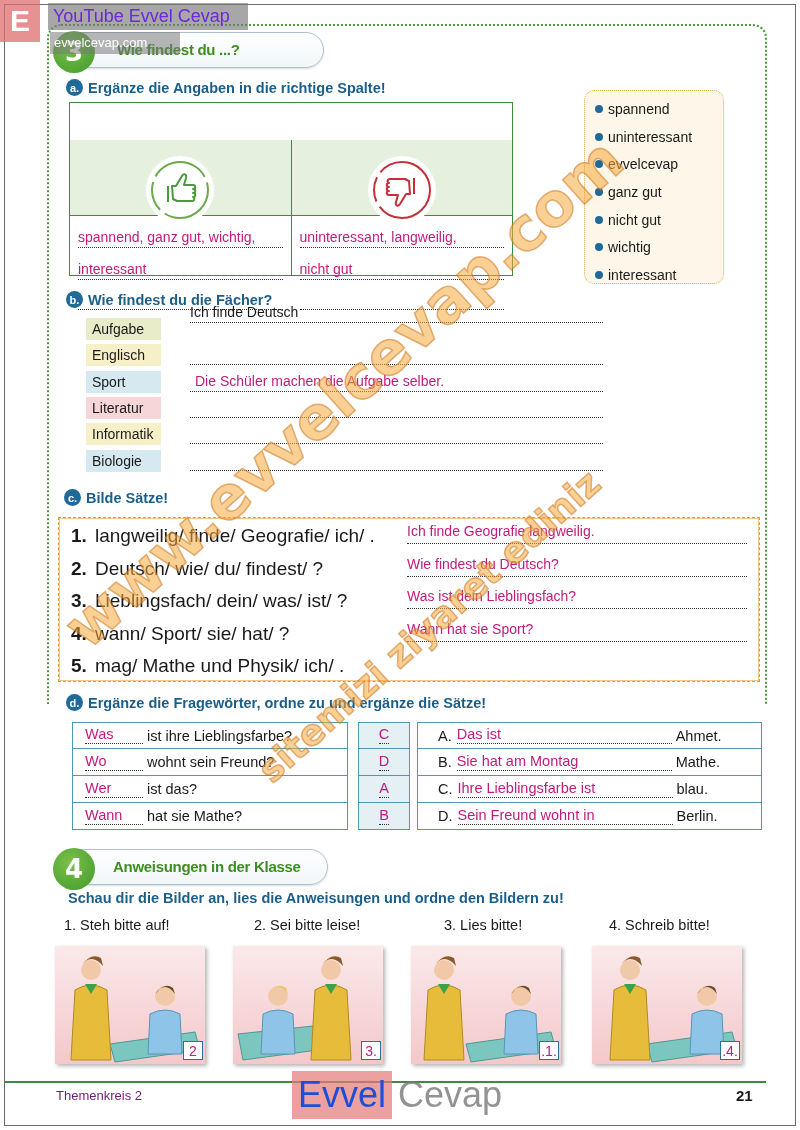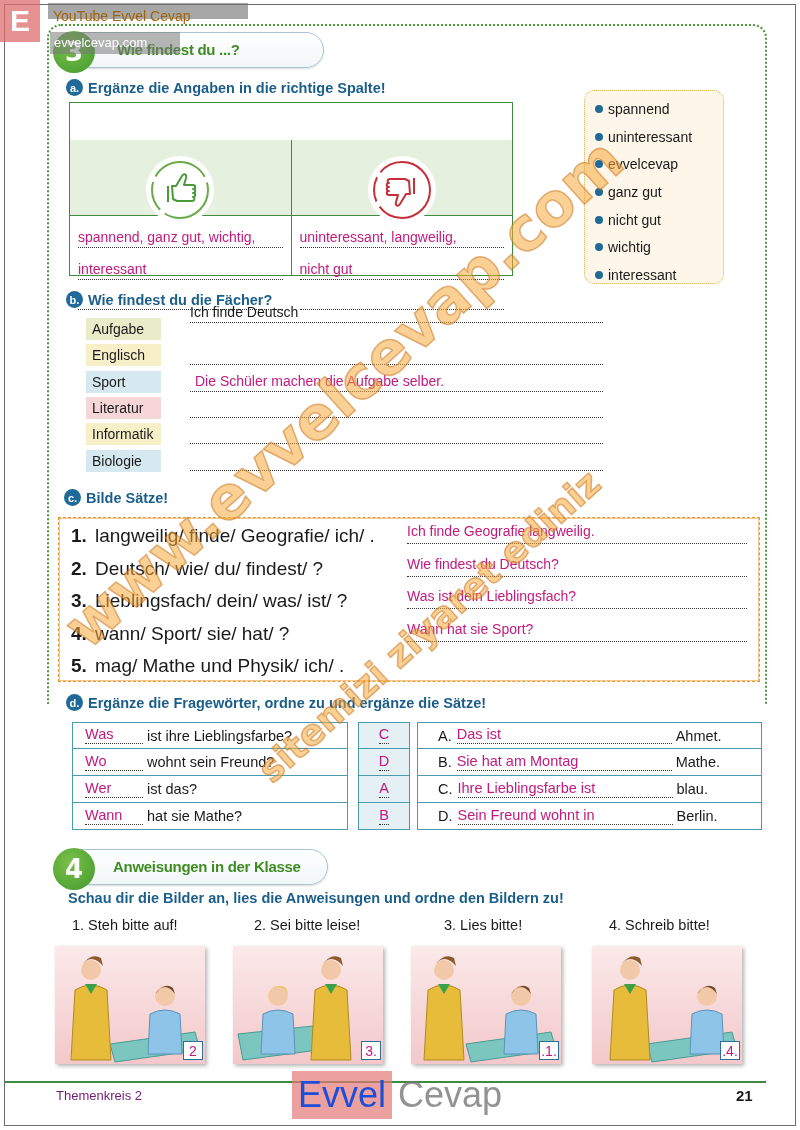--- a/index.html
+++ b/index.html
@@ -60,21 +60,21 @@
   .pic { position: absolute; top: 946px; width: 150px; height: 118px; background: linear-gradient(180deg, #fbe9ea 0%, #f3c8ca 100%); box-shadow: 2px 2px 4px rgba(0,0,0,.3); overflow: hidden; }
   .pic svg { position: absolute; left: 0; top: 0; }
   .num-box { position: absolute; right: 2px; bottom: 4px; width: 20px; height: 19px; border: 1.5px solid #2f6f95; background: #fff; font-size: 14px; display: flex; align-items: center; justify-content: center; color: #c21a7e; }
 
   
   .footer-line { position: absolute; left: 5px; top: 1081px; width: 761px; height: 2px; background: #3e8a3e; }
   .footer-left { position: absolute; left: 56px; top: 1088px; font-size: 13px; font-weight: normal; color: #701a75; }
   .footer-page { position: absolute; left: 736px; top: 1087px; font-size: 15px; font-weight: bold; }
 
   
-  .wm-yt { position: absolute; left: 48px; top: 3px; width: 200px; height: 16px; background: rgba(120,120,120,.65); color: #a16207; font-size: 14px; padding-left: 5px; line-height: 26px; }
+  .wm-yt { position: absolute; left: 48px; top: 3px; width: 200px; height: 27px; background: rgba(120,120,120,.65); color: #6d28d9; font-size: 18px; padding-left: 5px; line-height: 26px; }
   .wm-url { position: absolute; left: 50px; top: 32px; width: 130px; height: 22px; background: rgba(120,120,120,.55); color: #fff; font-size: 13px; padding-left: 4px; line-height: 22px; }
   .wm-e { position: absolute; left: 0; top: 0; width: 40px; height: 42px; background: rgba(221,110,110,.75); color: #fff; font-size: 30px; font-weight: bold; display: flex; align-items: center; justify-content: center; }
   .wm-bottom { position: absolute; left: 292px; top: 1070px; height: 50px; display: flex; align-items: center; font-size: 36px; }
   .wm-bottom .evv { background: rgba(230,120,120,.7); color: #1d4ed8; padding: 0 6px; height: 48px; line-height: 48px; }
   .wm-bottom .cev { color: rgba(120,120,120,.8); padding-left: 6px; }
   .wm-diag { position: absolute; font-weight: bold; color: rgba(245,170,60,.55); -webkit-text-stroke: 1.5px rgba(200,110,20,.5); pointer-events: none; white-space: nowrap; font-family: "DejaVu Sans", sans-serif; }
 </style>
 </head>
 <body>
 
@@ -243,21 +243,21 @@
       <span class="fill pink" style="width: 215px;">Sein Freund wohnt in</span>
       <span>Berlin.</span>
     </div>
   </div>
 
 <div class="sec-header" style="left:56px; top:849px; width:272px;">
   <div class="sec-num">4</div>
   <div class="sec-title">Anweisungen in der Klasse</div>
 </div>
 <div class="instr">Schau dir die Bilder an, lies die Anweisungen und ordne den Bildern zu!</div>
-<div class="caption" style="left:72px;text-align:right;">1. Steh bitte auf!</div>
+<div class="caption" style="left:64px;text-align:right;">1. Steh bitte auf!</div>
 <div class="caption" style="left:254px;">2. Sei bitte leise!</div>
 <div class="caption" style="left:444px;">3. Lies bitte!</div>
 <div class="caption" style="left:609px;">4. Schreib bitte!</div>
 
 <div id="pics">
     <div class="pic" style="left: 55px;">
       <svg width="150" height="118" viewBox="0 0 150 118">
       <polygon points="55,98 140,86 145,104 60,116" fill="#7cc6c0" stroke="#4a9a94"></polygon>
       <g transform="translate(18,10)">
         <circle cx="18" cy="14" r="10" fill="#f2c9a8"></circle>

